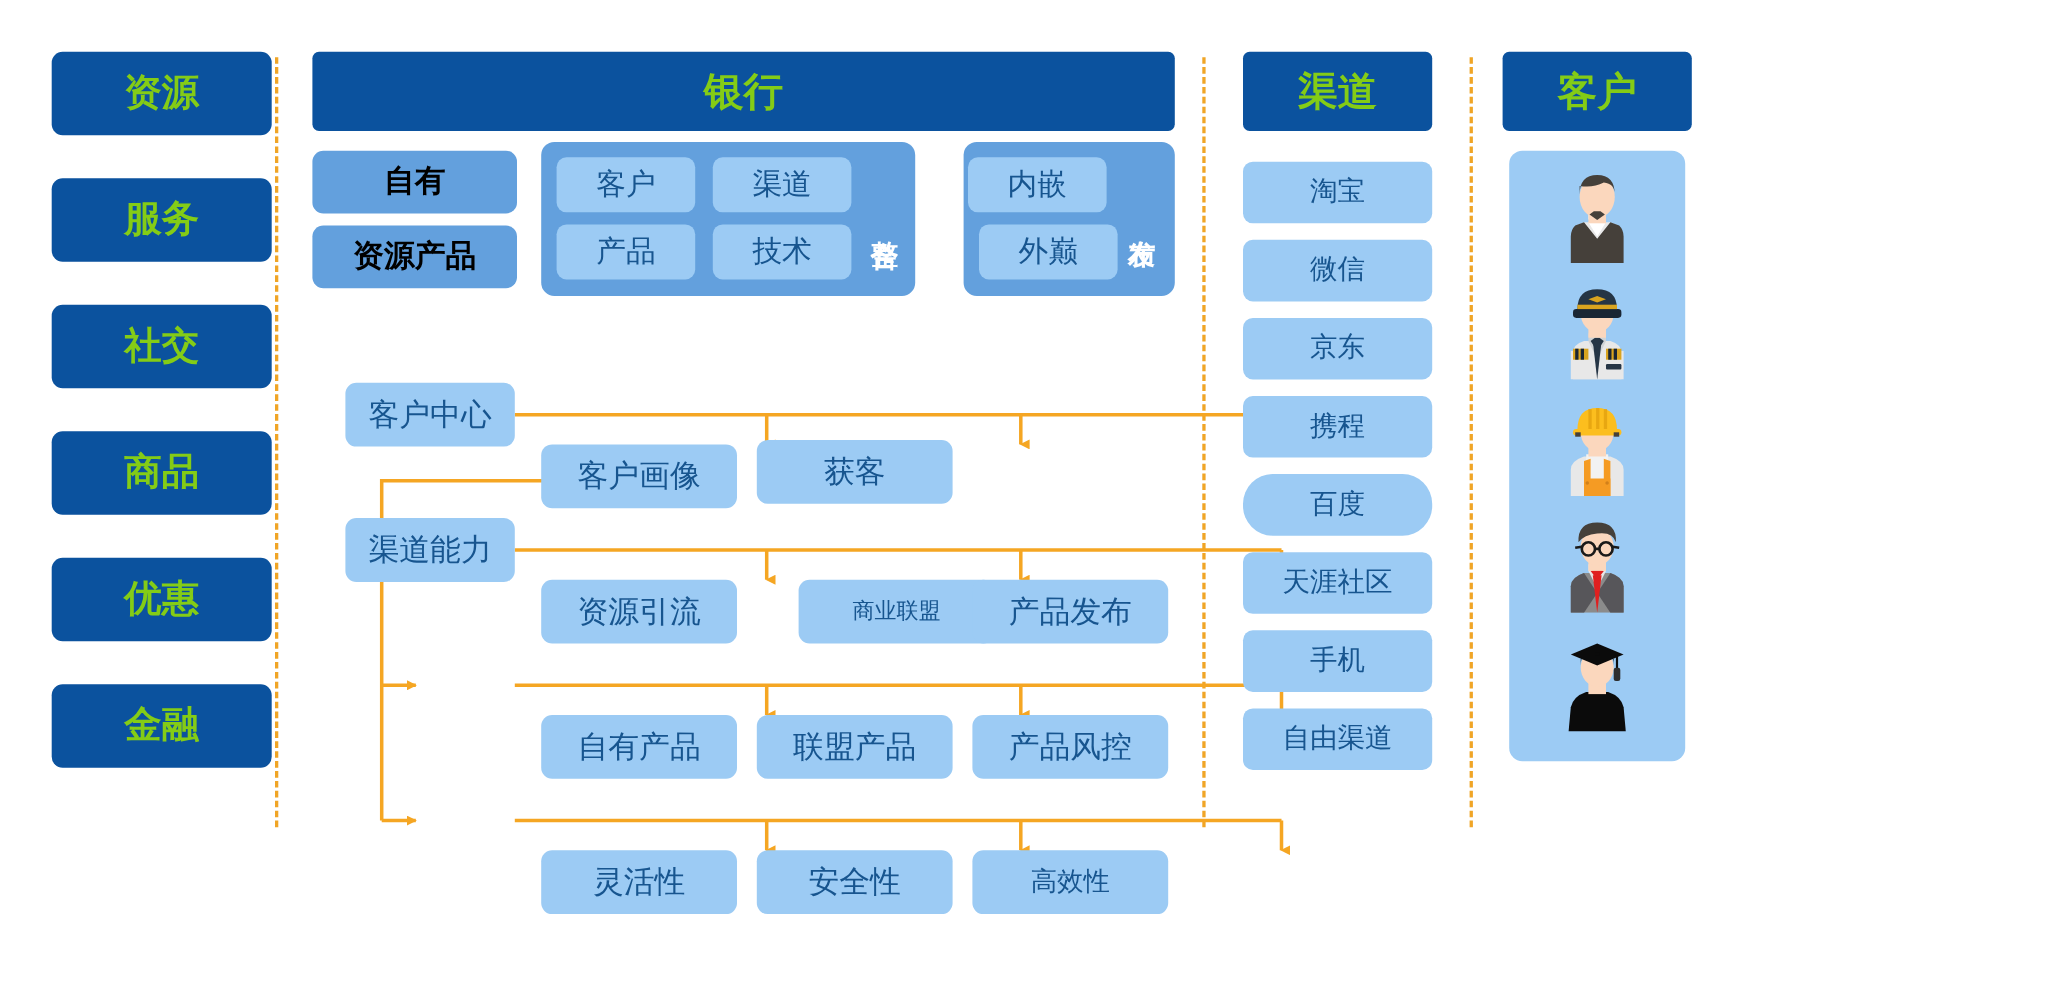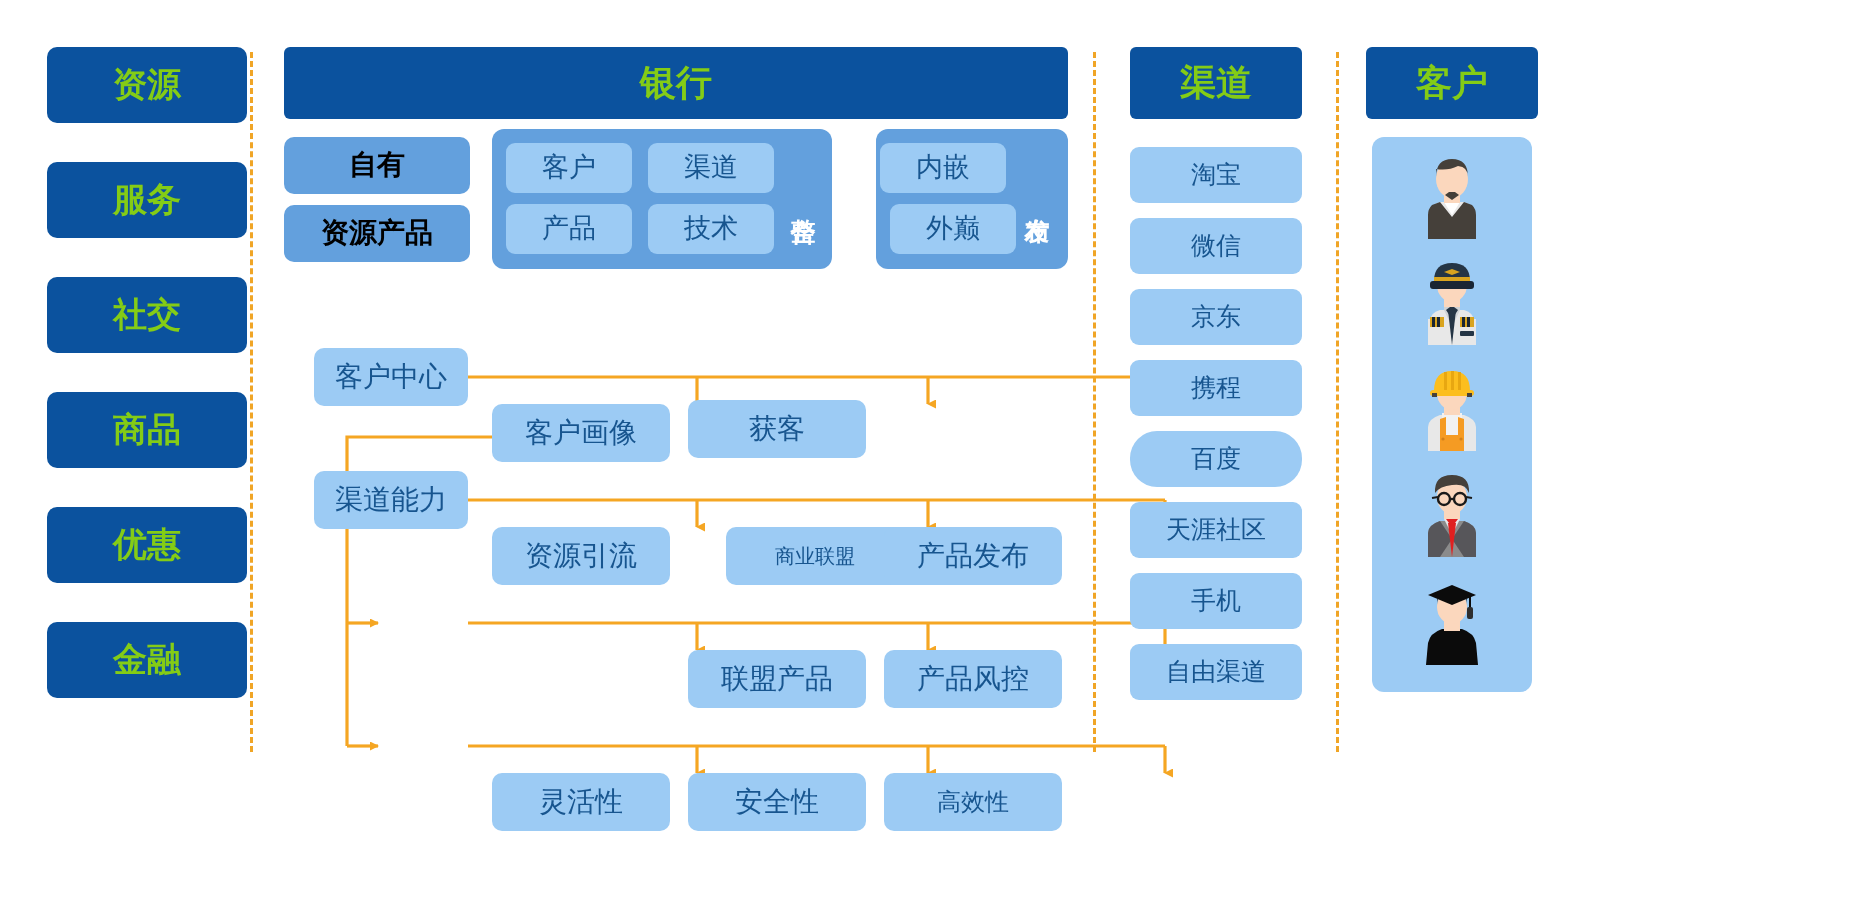--- a/index.html
+++ b/index.html
@@ -121,20 +121,21 @@
   <div class="pill light" style="left:314px;top:348px;width:154px;height:58px;font-size:28px;">客户中心</div>
   <div class="pill light" style="left:314px;top:471px;width:154px;height:58px;font-size:28px;">渠道能力</div>
 
   <div class="pill light" style="left:492px;top:404px;width:178px;height:58px;font-size:28px;">客户画像</div>
   <div class="pill light" style="left:688px;top:400px;width:178px;height:58px;font-size:28px;">获客</div>
 
   <div class="pill light" style="left:492px;top:527px;width:178px;height:58px;font-size:28px;">资源引流</div>
   <div class="pill light" style="left:688px;top:527px;width:178px;height:58px;font-size:20px;margin-left:38px;">商业联盟</div>
   <div class="pill light" style="left:884px;top:527px;width:178px;height:58px;font-size:28px;">产品发布</div>
 
+  <div class="pill light" style="left:492px;top:650px;width:178px;height:58px;font-size:28px;">自有产品</div>
   <div class="pill light" style="left:688px;top:650px;width:178px;height:58px;font-size:28px;">联盟产品</div>
   <div class="pill light" style="left:884px;top:650px;width:178px;height:58px;font-size:28px;">产品风控</div>
 
   <div class="pill light" style="left:492px;top:773px;width:178px;height:58px;font-size:28px;">灵活性</div>
   <div class="pill light" style="left:688px;top:773px;width:178px;height:58px;font-size:28px;">安全性</div>
   <div class="pill light" style="left:884px;top:773px;width:178px;height:58px;font-size:24px;">高效性</div>
 
   <div class="pill dark" id="chan-title">渠道</div>
   <div class="pill light chan" style="top:147px;">淘宝</div>
   <div class="pill light chan" style="top:218px;">微信</div>

